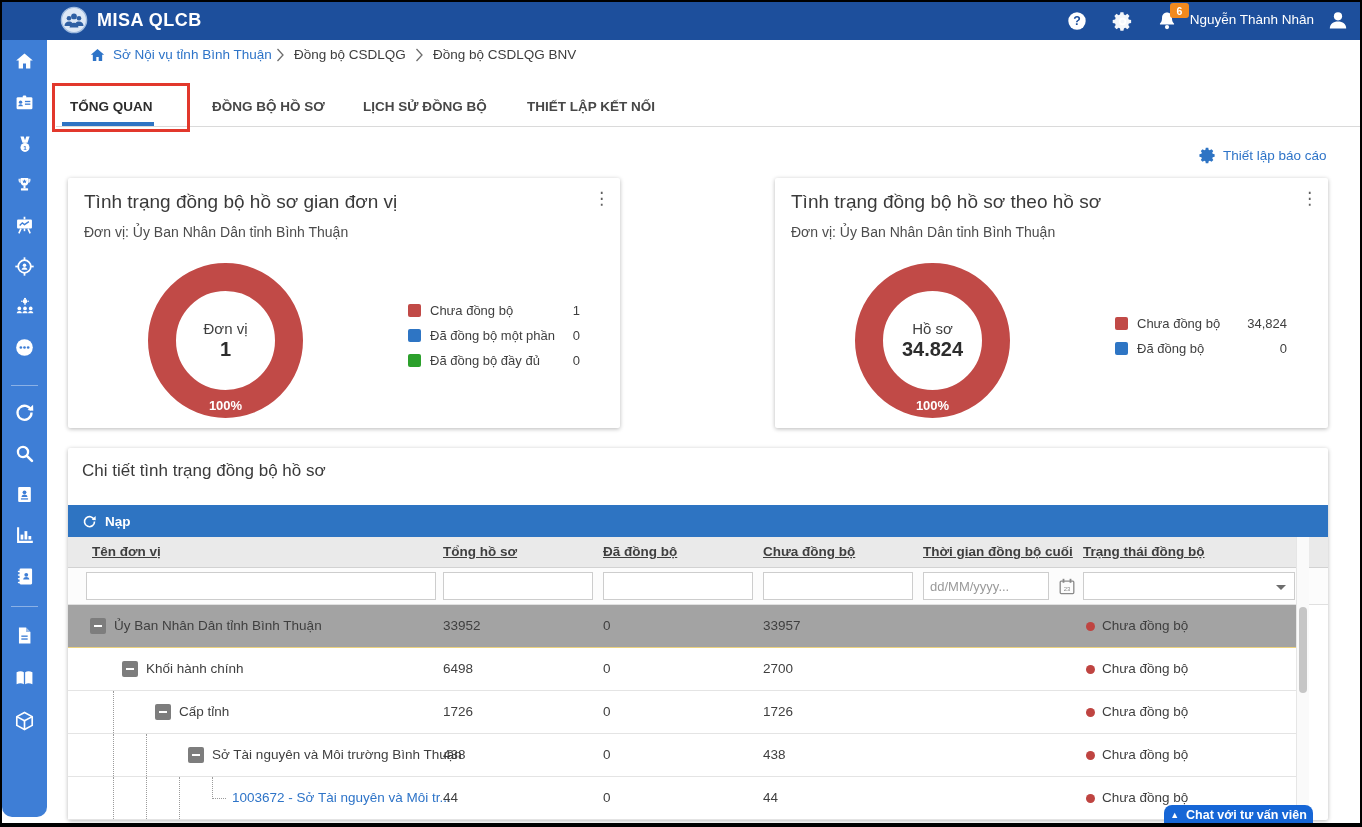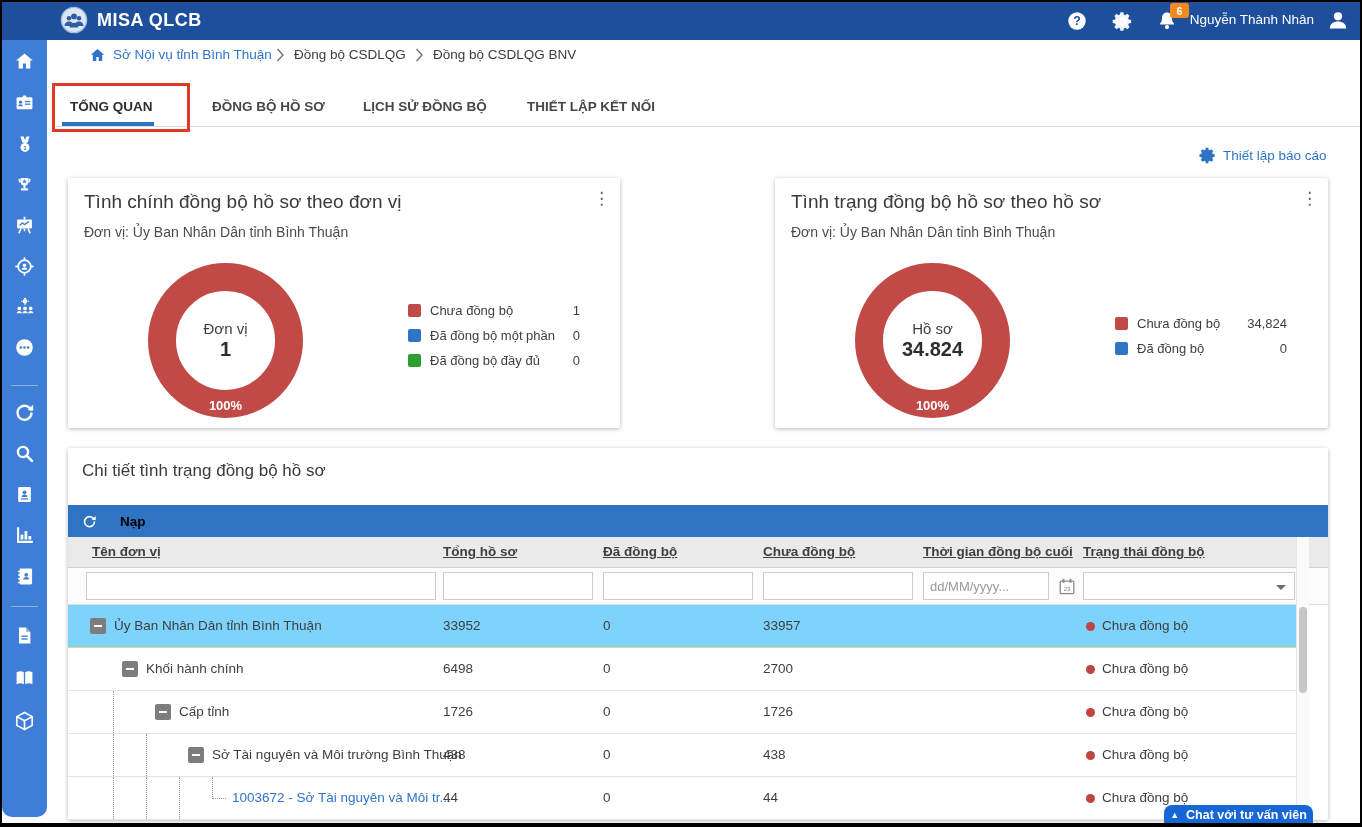--- a/index.html
+++ b/index.html
@@ -50,32 +50,32 @@
   .dpct{position:absolute;left:0;right:0;bottom:5px;text-align:center;color:#fff;font-size:13px;font-weight:bold;}
   .legend{position:absolute;left:340px;width:172px;}
   .lrow{position:relative;height:25px;display:flex;align-items:center;}
   .sw{width:13px;height:13px;border-radius:2px;margin-right:9px;flex:0 0 auto;}
   .ltext{font-size:13px;color:#3f3f3f;flex:1;}
   .lval{font-size:13px;color:#3f3f3f;text-align:right;}
   
   .tbl-title{position:absolute;left:14px;top:13px;font-size:17px;color:#3a3a3a;}
   .toolbar{position:absolute;left:0;top:57px;width:1260px;height:32px;background:#2e74c2;display:flex;align-items:center;}
   .nap{display:flex;align-items:center;gap:8px;margin-left:14px;cursor:pointer;}
-  .nap .txt{color:#000000;font-size:13.5px;font-weight:bold;margin-left:15px;}
+  .nap .txt{color:#ffffff;font-size:13.5px;font-weight:bold;}
   .thead{position:absolute;left:0;top:89px;width:1260px;height:31px;background:#eaeaea;border-bottom:1px solid #d2d2d2;box-sizing:border-box;}
   .th{position:absolute;top:0;font-size:13.5px;font-weight:bold;color:#3f3f3f;line-height:30px;text-decoration:underline;}
   .frow{position:absolute;left:0;top:120px;width:1260px;height:37px;background:#fcfcfc;border-bottom:1px solid #e0e0e0;box-sizing:border-box;}
   .fin{position:absolute;top:4px;height:28px;border:1px solid #cdcdcd;background:#fff;box-sizing:border-box;
        padding:0 6px;font-family:inherit;font-size:13px;color:#444;outline:none;}
   .fin::placeholder{color:#9a9a9a;}
   .fselect{position:absolute;top:4px;height:28px;border:1px solid #cdcdcd;background:#fff;box-sizing:border-box;cursor:pointer;}
   .caret{position:absolute;right:8px;top:12px;width:0;height:0;border-left:5px solid transparent;
          border-right:5px solid transparent;border-top:5px solid #6d6d6d;}
   .trow{position:absolute;left:0;width:1228px;height:43px;background:#fff;border-bottom:1px solid #e4e4e4;box-sizing:border-box;}
-  .trow.sel{background:#7dd3fc;border-bottom:1px solid #ecd27e;}
+  .trow.sel{background:#a3a3a3;border-bottom:1px solid #ecd27e;}
   .cell{position:absolute;top:0;font-size:13.5px;color:#3f3f3f;line-height:42px;white-space:nowrap;}
   .cell.link{color:#2e74c8;cursor:pointer;}
   .minus{position:absolute;top:13px;width:16px;height:16px;background:#7d7d7d;border-radius:2px;
          display:flex;align-items:center;justify-content:center;cursor:pointer;}
   .minus::after{content:"";width:8px;height:2px;background:#fff;}
   .tguide{position:absolute;top:0;bottom:0;width:0;border-left:1px dotted #9b9b9b;}
   .tconn{position:absolute;top:0;height:21px;width:13px;border-left:1px dotted #9b9b9b;border-bottom:1px dotted #9b9b9b;}
   .statusdot{display:inline-block;width:9px;height:9px;border-radius:50%;background:#bf4441;margin-right:7px;vertical-align:middle;}
   .vscroll{position:absolute;left:1228px;top:89px;width:13px;height:281px;background:#fafafa;border-left:1px solid #e6e6e6;box-sizing:border-box;}
   .vthumb{position:absolute;left:2px;top:70px;width:8px;height:86px;background:#c6c6c6;border-radius:4px;cursor:pointer;}
@@ -320,21 +320,21 @@
     <span>
       <svg width="19" height="19" viewBox="0 0 24 24" fill="#2e74c4">
         <path d="M12 8.2a3.8 3.8 0 1 0 0 7.6 3.8 3.8 0 0 0 0-7.6zm0 6a2.2 2.2 0 1 1 0-4.4 2.2 2.2 0 0 1 0 4.4z"></path>
         <path d="M21 13.6v-3.2l-2.5-.5a6.8 6.8 0 0 0-.6-1.5l1.4-2.1-2.3-2.3-2.1 1.4c-.5-.26-1-.46-1.5-.6L13 2.3h-3.2l-.4 2.5c-.52.14-1 .34-1.5.6L5.8 4 3.5 6.3l1.4 2.1c-.26.47-.46.97-.6 1.5l-2.5.5v3.2l2.5.5c.14.52.34 1 .6 1.5l-1.4 2.1 2.3 2.3 2.1-1.4c.47.26.97.46 1.5.6l.4 2.5H13l.5-2.5c.52-.14 1-.34 1.5-.6l2.1 1.4 2.3-2.3-1.4-2.1c.26-.47.46-.97.6-1.5z" fill-rule="evenodd"></path>
       </svg>
     </span>
     <span class="txt">Thiết lập báo cáo</span>
   </div>
 
   <div class="card" style="left:68px;top:178px;width:552px;height:250px;">
-    <div class="card-title">Tình chính đồng bộ hồ sơ theo đơn vị</div>
+    <div class="card-title">Tình trạng đồng bộ hồ sơ gian đơn vị</div>
     <div class="kebab">⋮</div>
     <div class="card-sub">Đơn vị: Ủy Ban Nhân Dân tỉnh Bình Thuận</div>
     <div class="donutbox">
       <div class="ring"></div>
       <div class="dcenter">
         <span class="dlabel">Đơn vị</span>
         <span class="dvalue">1</span>
       </div>
       <div class="dpct">100%</div>
     </div>

